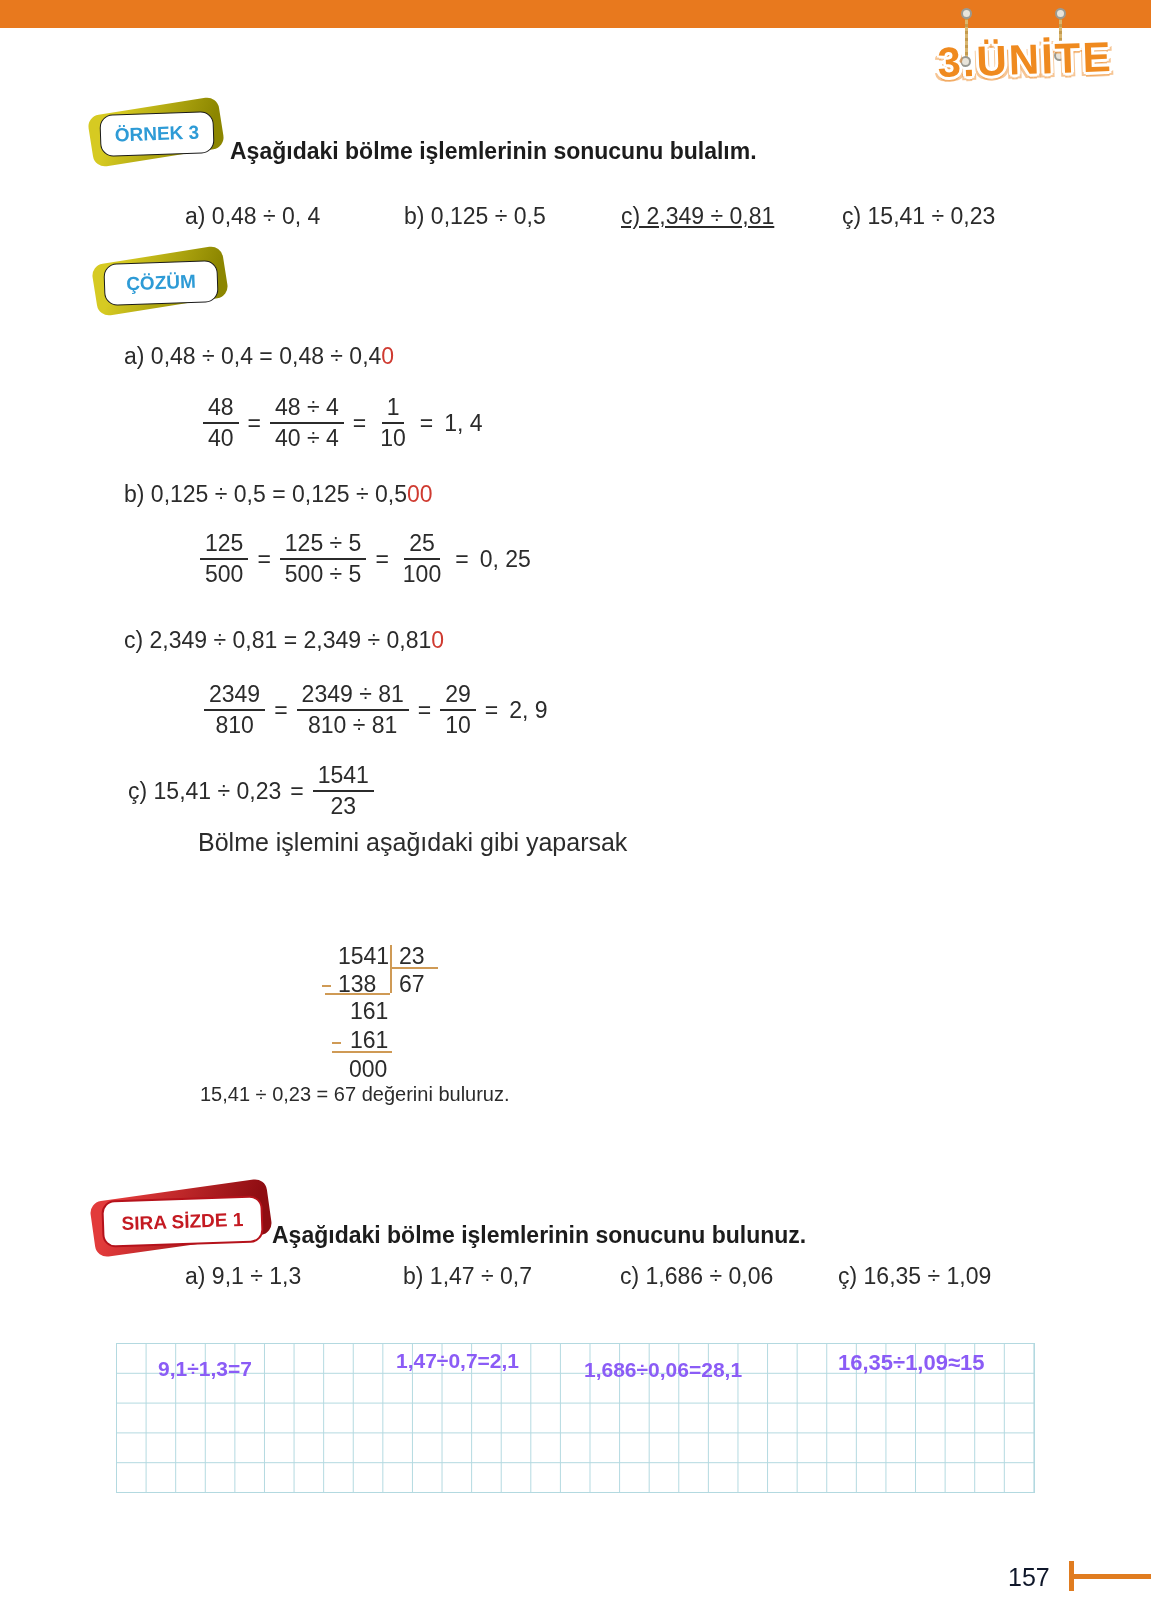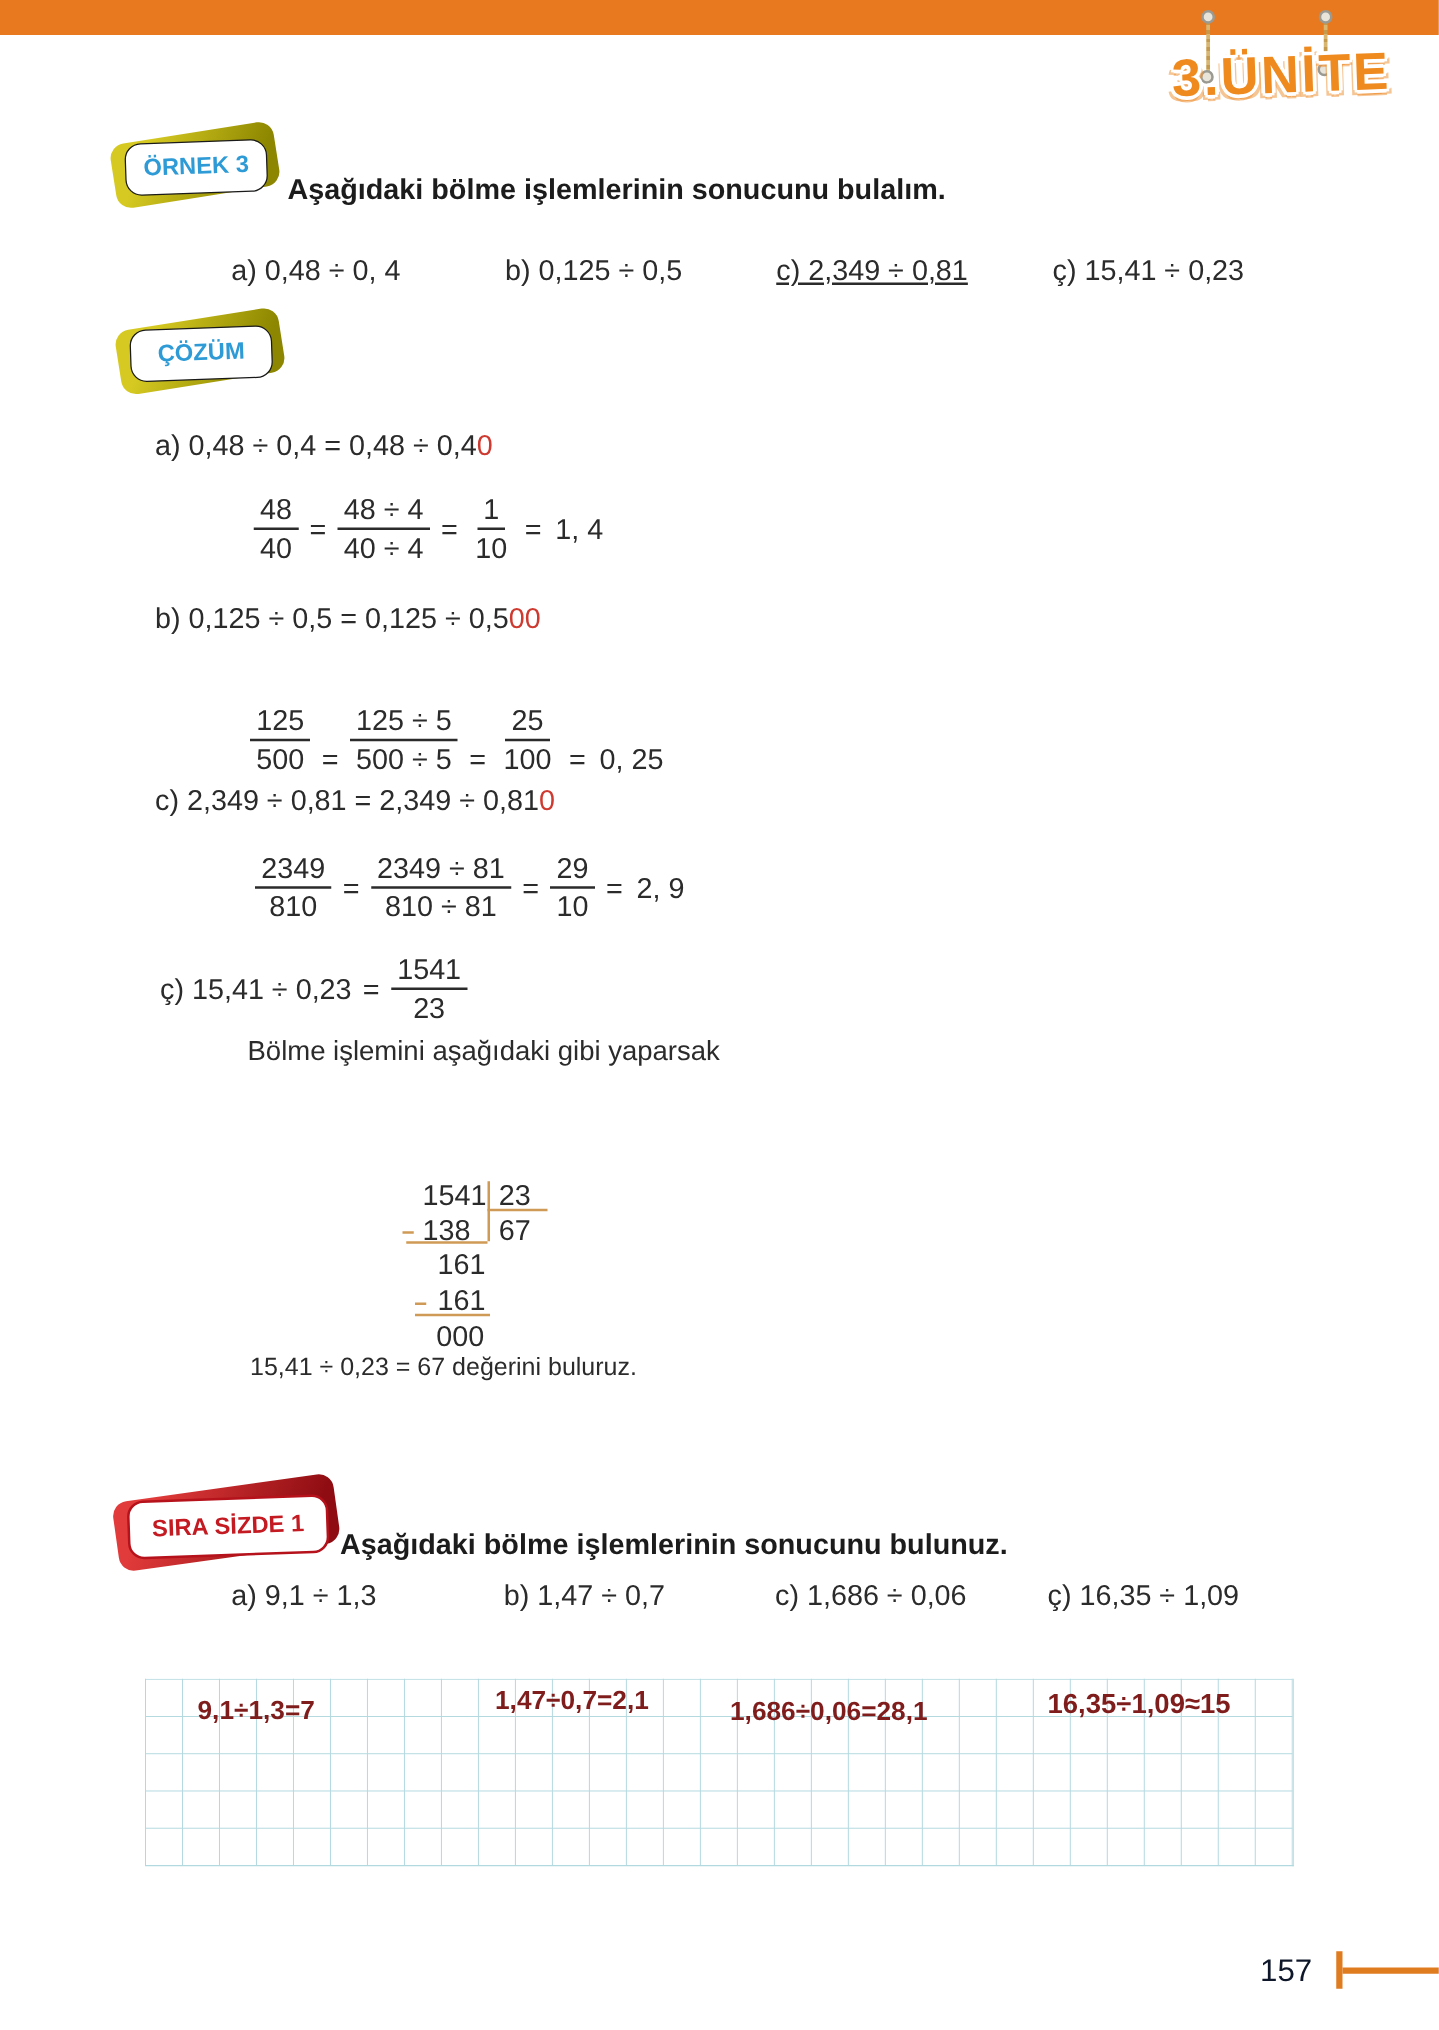--- a/index.html
+++ b/index.html
@@ -48,32 +48,32 @@
   .frac .den{padding:2px 5px 0;}
   .eq{margin:0 9px;}
   .res{margin-left:2px;}
 
   
   .division{position:absolute;left:320px;top:941px;width:140px;height:150px;font-size:23px;}
   .division span{position:absolute;white-space:nowrap;}
   .dv-line{position:absolute;background:#cf9a55;}
   .dv-dash{position:absolute;width:9px;height:2px;background:#cf9a55;}
 
-  .note{position:absolute;font-size:22px;}
+  .note{position:absolute;font-size:25px;}
   .conclusion{position:absolute;font-size:20px;}
 
   
   .grid{
     position:absolute;left:116px;top:1343px;width:918px;height:149px;
     background-image:linear-gradient(to right,#b3d9e0 1px,transparent 1px),
                      linear-gradient(to bottom,#b3d9e0 1px,transparent 1px);
     background-size:29.6px 29.8px;
     border-right:1px solid #b3d9e0;border-bottom:1px solid #b3d9e0;
   }
-  .answer{position:absolute;font-size:21px;font-weight:bold;color:#7f1d1d;white-space:nowrap;z-index:2;}
+  .answer{position:absolute;font-size:21px;font-weight:bold;color:#8b5cf6;white-space:nowrap;z-index:2;}
 
   
   .page-number{position:absolute;left:1008px;top:1563px;font-size:25px;color:#0f172a;}
   .footer-vbar{position:absolute;left:1069px;top:1561px;width:5px;height:30px;background:#e07c20;}
   .footer-hbar{position:absolute;left:1074px;top:1574px;width:77px;height:5px;background:#e07c20;}
 </style>
 </head>
 <body>
 
 <div class="topbar"></div>
@@ -121,21 +121,21 @@
       <span class="num">1</span>
       <span class="den">10</span>
     </span>
   <span class="eq">=</span>
   <span class="res">1, 4</span>
 </div>
 
 <div class="solline" style="left:124px;top:481px;">
   <span>b) 0,125 ÷ 0,5 = 0,125 ÷ 0,5</span><span class="redpart">00</span>
 </div>
-<div class="eqrow" style="left:200px;top:564px;align-items:flex-end;">
+<div class="eqrow" style="left:200px;top:531px;">
   <span class="frac">
       <span class="num">125</span>
       <span class="den">500</span>
     </span>
   <span class="eq">=</span>
   <span class="frac">
       <span class="num">125 ÷ 5</span>
       <span class="den">500 ÷ 5</span>
     </span>
   <span class="eq">=</span>

